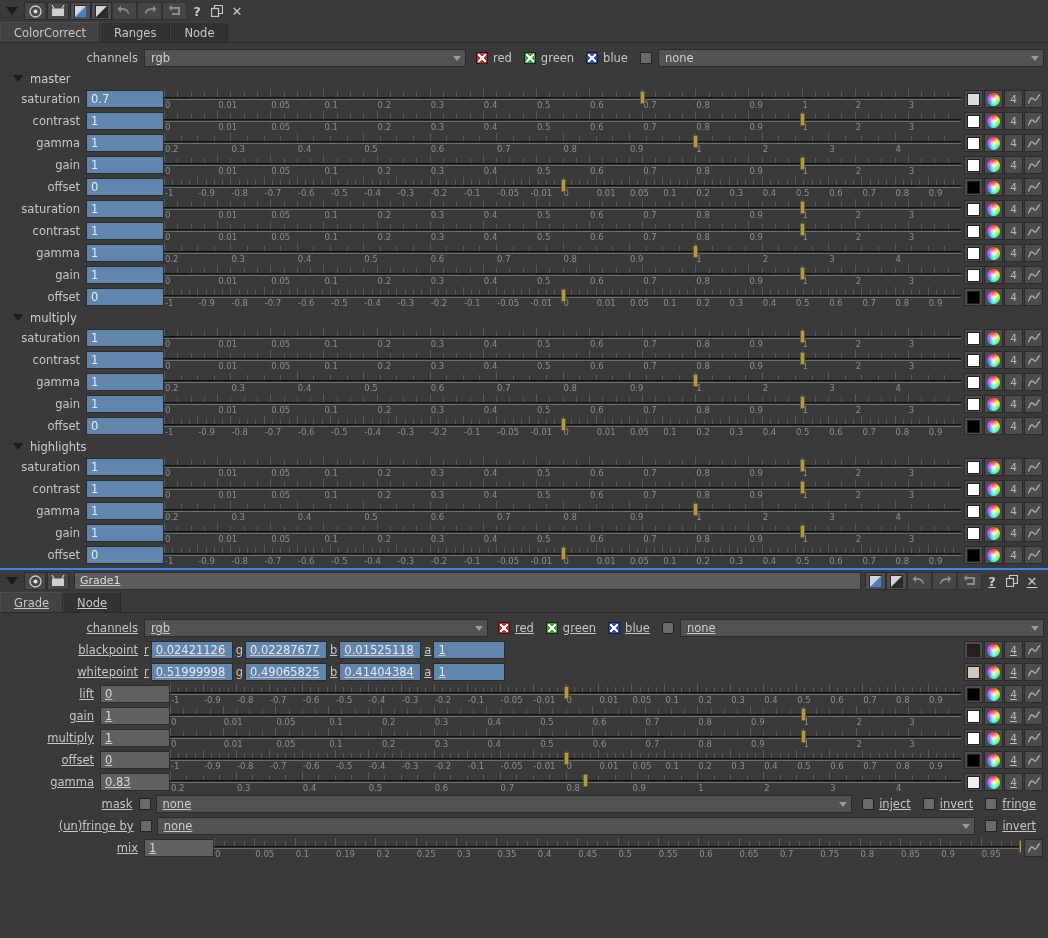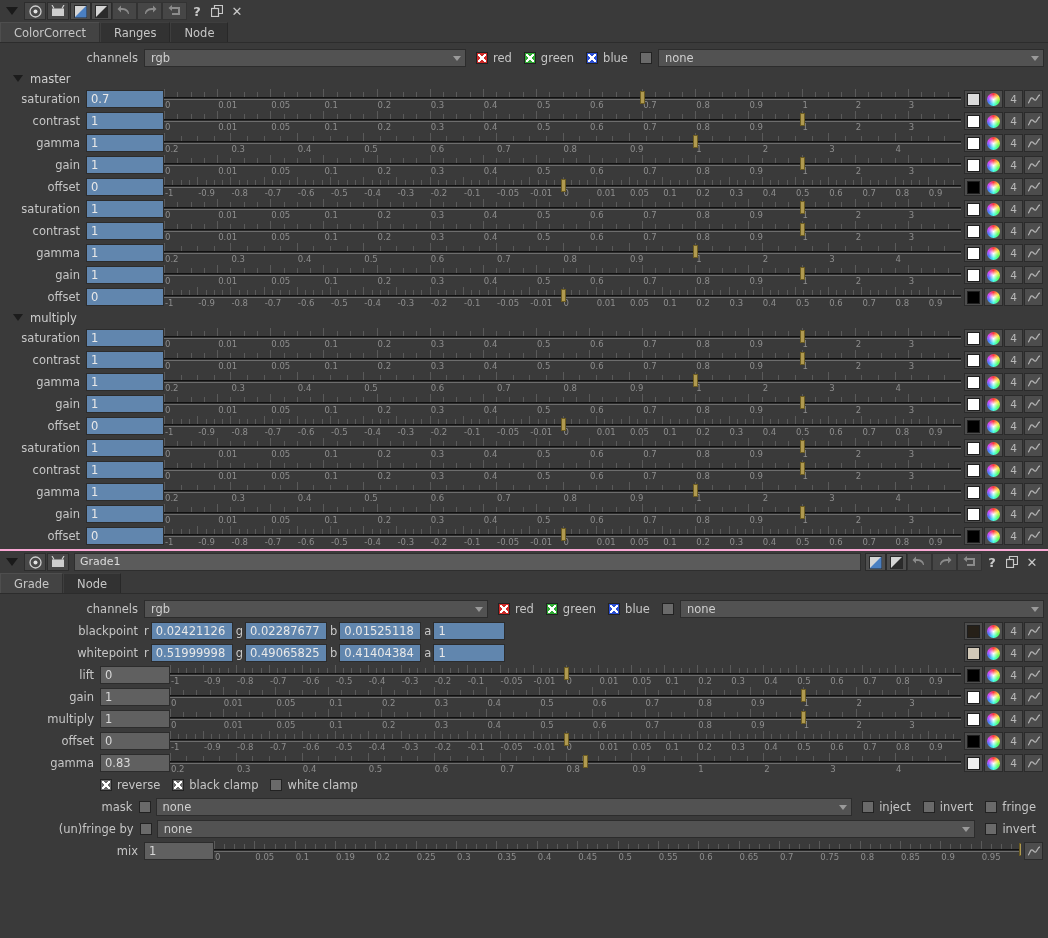--- a/index.html
+++ b/index.html
@@ -5,21 +5,21 @@
   * { box-sizing: border-box; margin: 0; padding: 0; }
   html, body {
     width: 1048px; height: 938px;
     background: #3a3a3a;
     font-family: "DejaVu Sans", sans-serif;
     font-size: 11px;
     color: #c8c8c8;
     overflow: hidden;
   }
   .panel { width: 1048px; background: #3a3a3a; position: relative; }
-  .panel.grade { border-top: 2px solid #f9a8d4; }
+  .panel.grade { border-top: 2px solid #3b82f6; text-decoration: underline; }
 
   
   .titlebar {
     height: 22px; display: flex; align-items: center;
     background: #3a3a3a; padding: 0 2px;
   }
   .tri-down {
     width: 0; height: 0; margin: 0 6px 0 4px;
     border-left: 6px solid transparent; border-right: 6px solid transparent;
     border-top: 8px solid #1a1a1a;
@@ -1826,20 +1826,24 @@
             <div class="ibtn">
               <span class="numico">4</span>
             </div>
             <div class="ibtn curve">
               <svg width="14" height="12" viewBox="0 0 14 12">
                 <path d="M1 10 C3 10 3 2 6.5 6 C10 10 10 2 13 2" fill="none" stroke="#b0b0b0" stroke-width="1.3"></path>
               </svg>
             </div>
           </div>
         </div>
+        <div class="grp">
+          <span class="gt"></span>
+          <span>highlights</span>
+        </div>
         <div class="row">
           <div class="lbl" style="width: 86px;">saturation</div>
           <div class="field w78">1</div>
           <div class="slider">
             <div class="strack"></div>
             <div class="stick maj" style="left: 0%;"></div>
             <div class="slab" style="left: 0%;">0</div>
             <div class="stick min" style="left: 1.66667%;"></div>
             <div class="stick min" style="left: 3.33333%;"></div>
             <div class="stick min" style="left: 5%;"></div>
@@ -3076,37 +3080,20 @@
             </div>
             <div class="ibtn curve">
               <svg width="14" height="12" viewBox="0 0 14 12">
                 <path d="M1 10 C3 10 3 2 6.5 6 C10 10 10 2 13 2" fill="none" stroke="#b0b0b0" stroke-width="1.3"></path>
               </svg>
             </div>
           </div>
         </div>
       </div>
 
-    <div class="row">
-      <div class="lbl" style="width:100px"></div>
-      <div id="grade-clamps" style="display:flex;align-items:center">
-          <div class="cbwrap">
-            <span class="cb on gray-on"></span>
-            <span>reverse</span>
-          </div>
-          <div class="cbwrap">
-            <span class="cb on gray-on"></span>
-            <span>black clamp</span>
-          </div>
-          <div class="cbwrap">
-            <span class="cb"></span>
-            <span>white clamp</span>
-          </div>
-        </div>
-    </div>
 
     <div class="row">
       <div class="lbl">mask</div>
       <span class="cb" style="margin-right:5px"></span>
       <div class="dd" style="width:725px">
         <span class="ddtxt">none</span>
         <span class="ddarrow"></span>
       </div>
       <div class="cbwrap" style="margin-left:10px">
         <span class="cb"></span>

